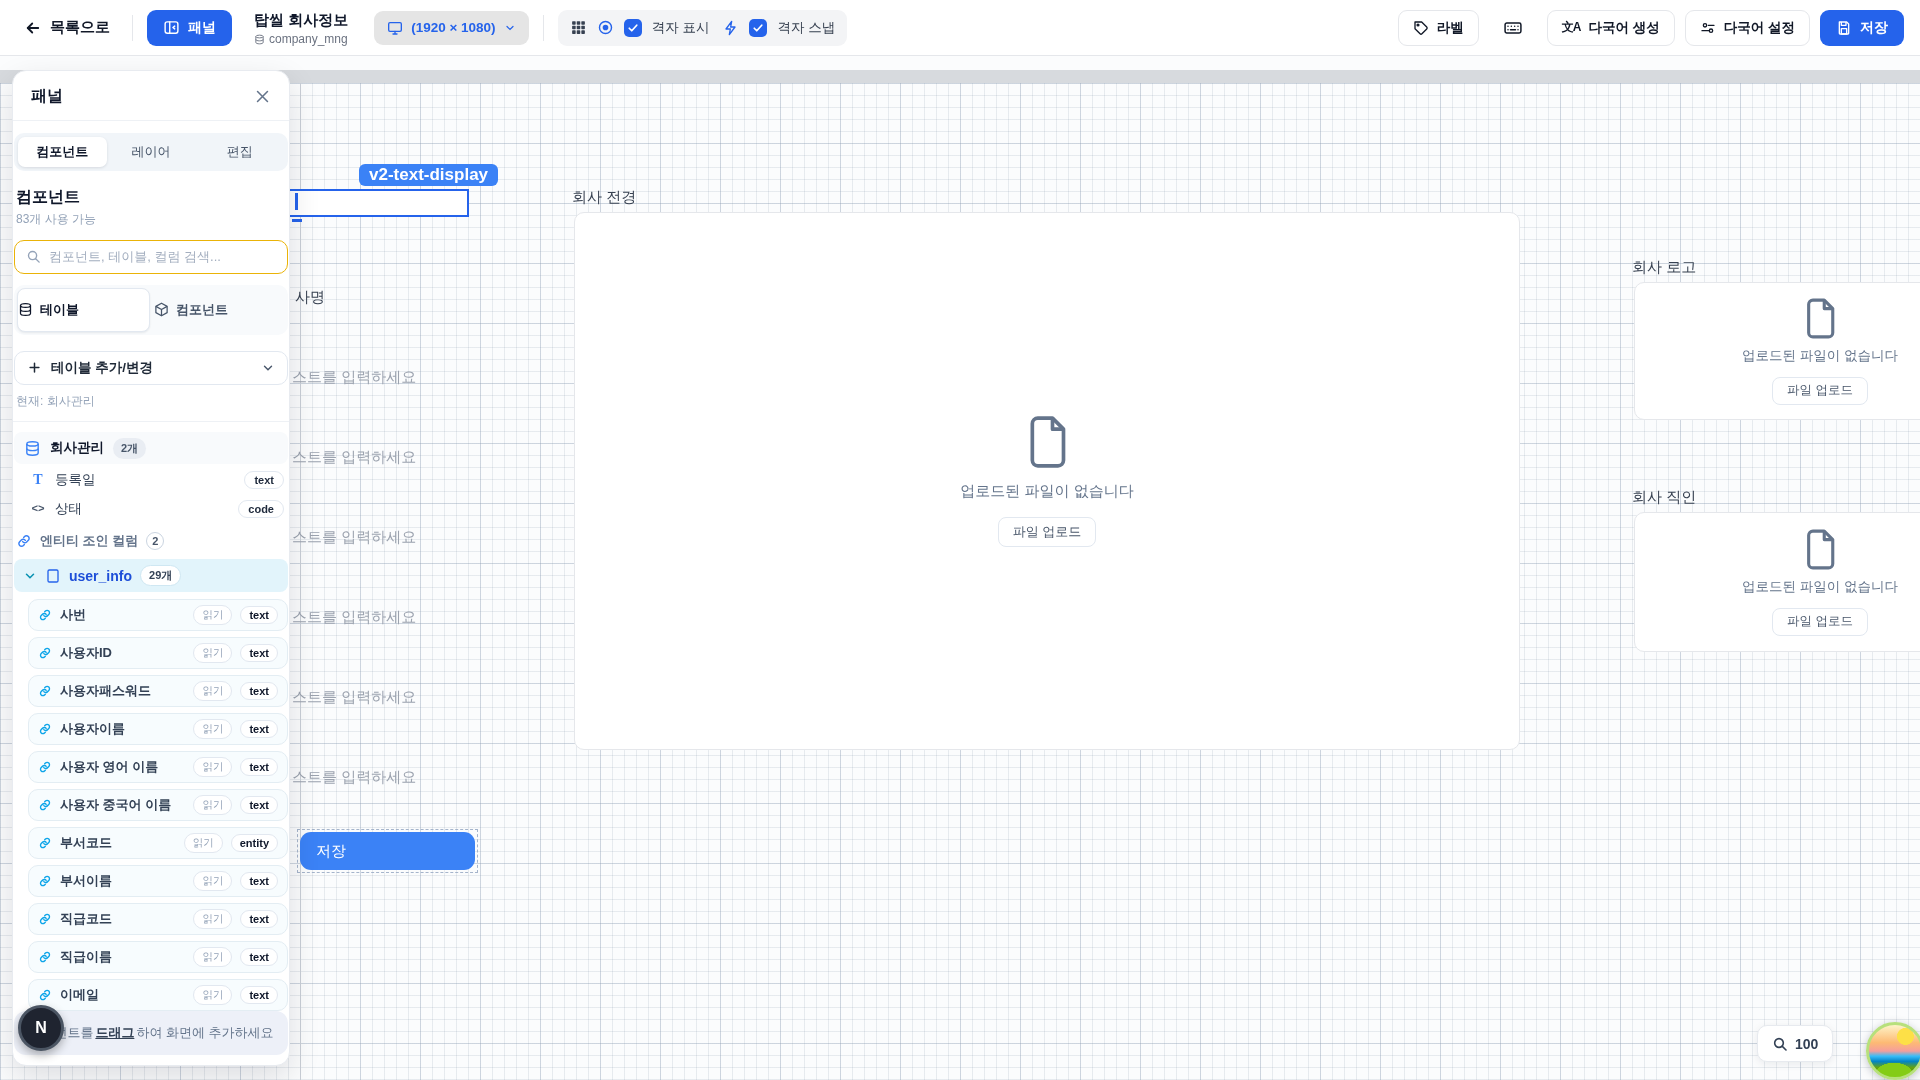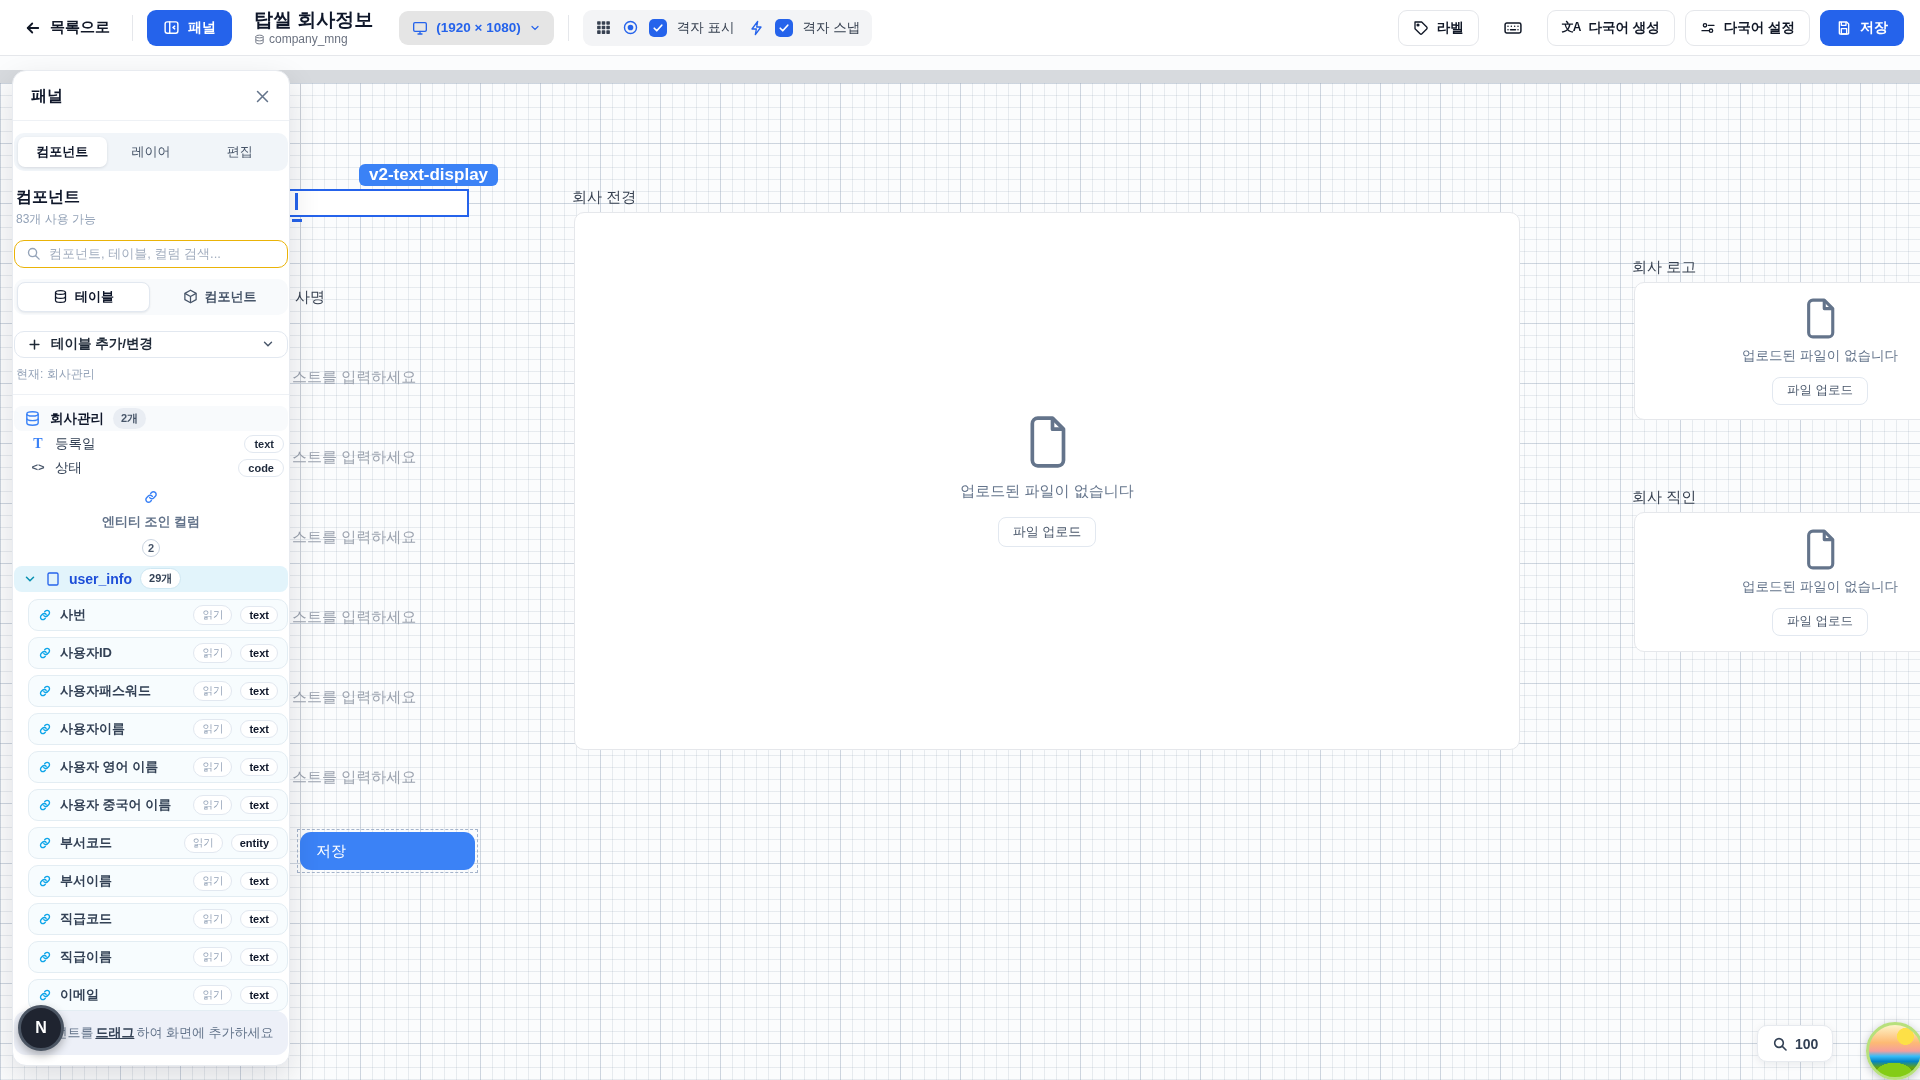--- a/index.html
+++ b/index.html
@@ -9,21 +9,21 @@
 
   
   .hdr { position:absolute; top:0; left:0; right:0; height:56px; background:#fff;
     border-bottom:1px solid #e5e7eb; display:flex; align-items:center; padding:0 16px; z-index:60; }
   .hdr .vdiv { width:1px; height:26px; background:#e5e7eb; margin:0 14px; }
   .back { display:flex; align-items:center; gap:8px; cursor:pointer; padding:6px 8px;text-align:right; }
   .back span { font-size:15px; font-weight:700; color:#111827; }
   .btn-blue { display:flex; align-items:center; gap:8px; background:#2563eb; color:#fff;
     border:none; border-radius:9px; height:36px; padding:0 16px; font-size:14px; font-weight:700; cursor:pointer; }
   .title-blk { margin-left:22px; }
-  .title-blk h1 { font-size:19px; font-weight:800; color:#0f172a; line-height:22px; }
+  .title-blk h1 { font-size:15px; font-weight:800; color:#0f172a; line-height:22px; }
   .subtbl { display:flex; align-items:center; gap:4px; color:#6b7280; font-size:12px; margin-top:1px; }
   .res-pill { margin-left:26px; display:flex; align-items:center; gap:8px; background:#e5e5e5;
     color:#2563eb; border:none; border-radius:9px; height:34px; padding:0 13px; font-size:13.5px; font-weight:600; cursor:pointer; }
   .gridbar { display:flex; align-items:center; gap:10px; background:#f3f4f6; border-radius:9px;
     height:36px; padding:0 12px; }
   .gridbar .lbl { font-size:13.5px; color:#374151; font-weight:500; }
   .cbx { width:18px; height:18px; background:#2563eb; border-radius:5px; display:flex;
     align-items:center; justify-content:center; cursor:pointer; }
   .spacer { flex:1; }
   .btn-ghost { display:flex; align-items:center; gap:8px; background:#fff; border:1px solid #e5e7eb;
@@ -89,41 +89,41 @@
     font-size:13px; color:#475569; border-radius:7px; cursor:pointer; }
   .tab.act { background:#fff; font-weight:700; color:#0f172a; box-shadow:0 1px 3px rgba(15,23,42,.12); }
   .sec-h { font-size:16px; font-weight:800; color:#0f172a; margin:16px 2px 0; }
   .sec-sub { font-size:12px; color:#94a3b8; margin:3px 2px 0; }
   .search { margin-top:12px; height:36px; border:1px solid #eab308; border-radius:10px;
     display:flex; align-items:center; gap:8px; padding:0 11px; }
   .search input { border:none; outline:none; flex:1; font-size:13px; color:#334155;
     font-family:inherit; background:transparent; }
   .search input::placeholder { color:#a3aebf; }
   .modes { margin-top:11px; display:flex; background:#f8fafc; border-radius:10px; padding:3px; gap:4px; }
-  .mode { flex:1; height:30px; display:flex; align-items:center; justify-content:center; gap:7px;
+  .mode { flex:1; height:44px; display:flex; align-items:center; gap:7px;
     font-size:13px; font-weight:600; color:#475569; border-radius:8px; cursor:pointer; }
   .mode.act { background:#fff; border:1px solid #e2e8f0; color:#0f172a; box-shadow:0 1px 2px rgba(15,23,42,.08); }
   .addtbl { margin-top:16px; height:36px; border:1px solid #e2e8f0; background:#fff; border-radius:10px;
     display:flex; align-items:center; gap:9px; padding:0 12px; font-size:13.5px; font-weight:700;
     color:#1f2937; cursor:pointer; }
   .addtbl .sp { flex:1; }
   .cur { font-size:12px; color:#94a3b8; margin:8px 2px 0; }
   .pdiv { height:1px; background:#eef1f5; margin:11px -2px 0; }
   .tgrp { margin-top:11px; height:34px; background:#f8fafc; border-radius:8px; display:flex;
     align-items:center; gap:9px; padding:0 10px; }
   .tgrp .nm { font-size:13.5px; font-weight:700; color:#0f172a; }
   .badge-gray { background:#e9edf3; border-radius:999px; font-size:11px; font-weight:600;
     color:#475569; padding:3px 8px; }
   .colrow { height:29px; display:flex; align-items:center; gap:9px; padding:0 4px 0 16px; margin-top:2px; }
   .colrow .nm { font-size:13.5px; color:#334155; flex:1; }
   .pill { border:1px solid #e2e8f0; background:#fff; border-radius:999px; font-size:11px;
     font-weight:700; color:#1e293b; padding:2px 9px; }
   .t-ic { color:#3b82f6; font-family:"Liberation Serif",serif; font-weight:700; font-size:14px; width:16px; text-align:center; }
   .code-ic { color:#475569; font-family:"Liberation Mono",monospace; font-weight:700; font-size:11px; width:16px; text-align:center; }
-  .joinrow { margin-top:10px; display:flex; align-items:center; gap:8px; padding:0 2px;flex-direction:column; }
+  .joinrow { margin-top:10px; display:flex; align-items:center; gap:8px; padding:0 2px; }
   .joinrow .nm { font-size:13px; font-weight:600; color:#64748b; }
   .cbadge { width:18px; height:18px; border:1px solid #cbd5e1; border-radius:50%; font-size:11px;
     font-weight:700; color:#475569; display:flex; align-items:center; justify-content:center; background:#fff; }
   .ent-hdr { margin-top:9px; height:35px; background:#e2f4fb; border-radius:8px; display:flex;
     align-items:center; gap:8px; padding:0 9px; cursor:pointer; }
   .ent-hdr .nm { font-size:14px; font-weight:800; color:#1d4ed8; }
   .badge-wht { background:#fff; border:1px solid #cfe7f2; border-radius:999px; font-size:11px;
     font-weight:700; color:#334155; padding:2px 8px; }
   .ent-list { margin:7px 0 0 14px; display:flex; flex-direction:column; gap:6px; }
   .ent-row { height:32px; background:#f7fcfe; border:1px solid #e3edf3; border-radius:10px;

